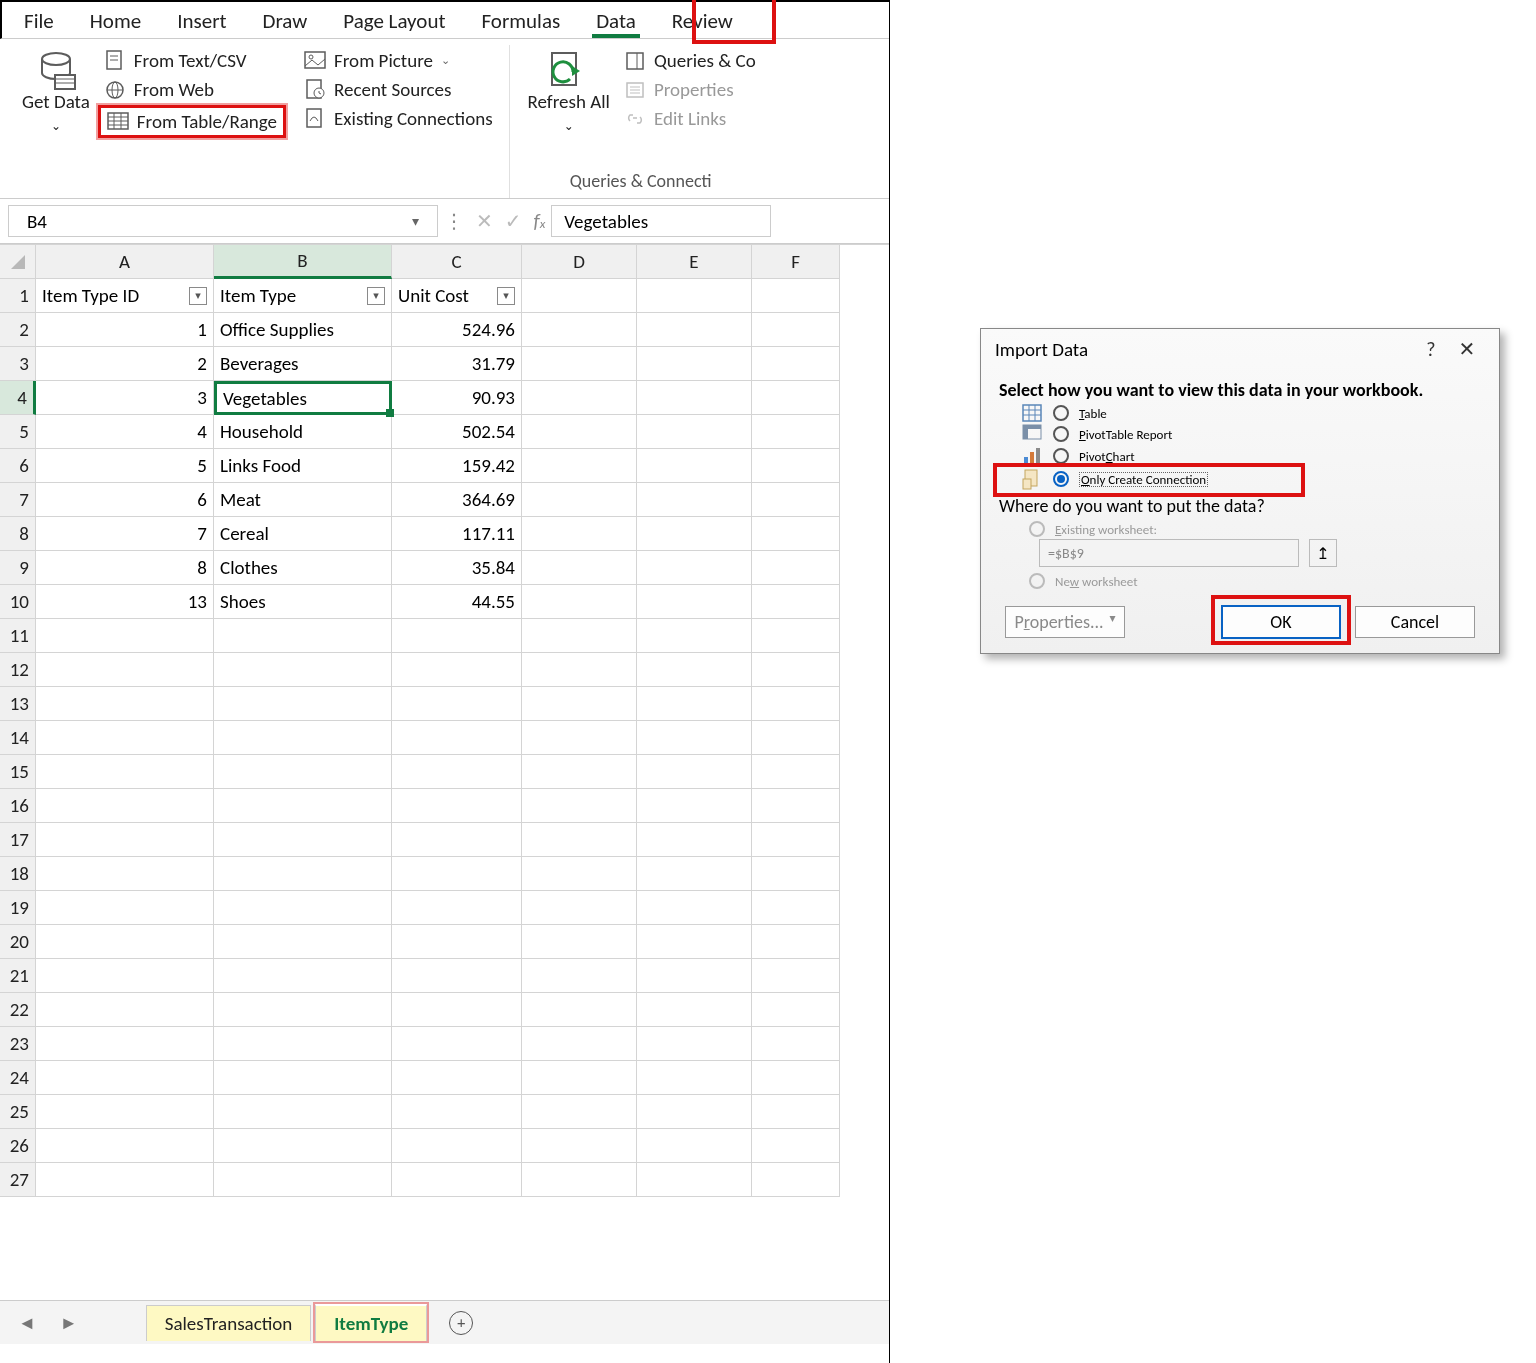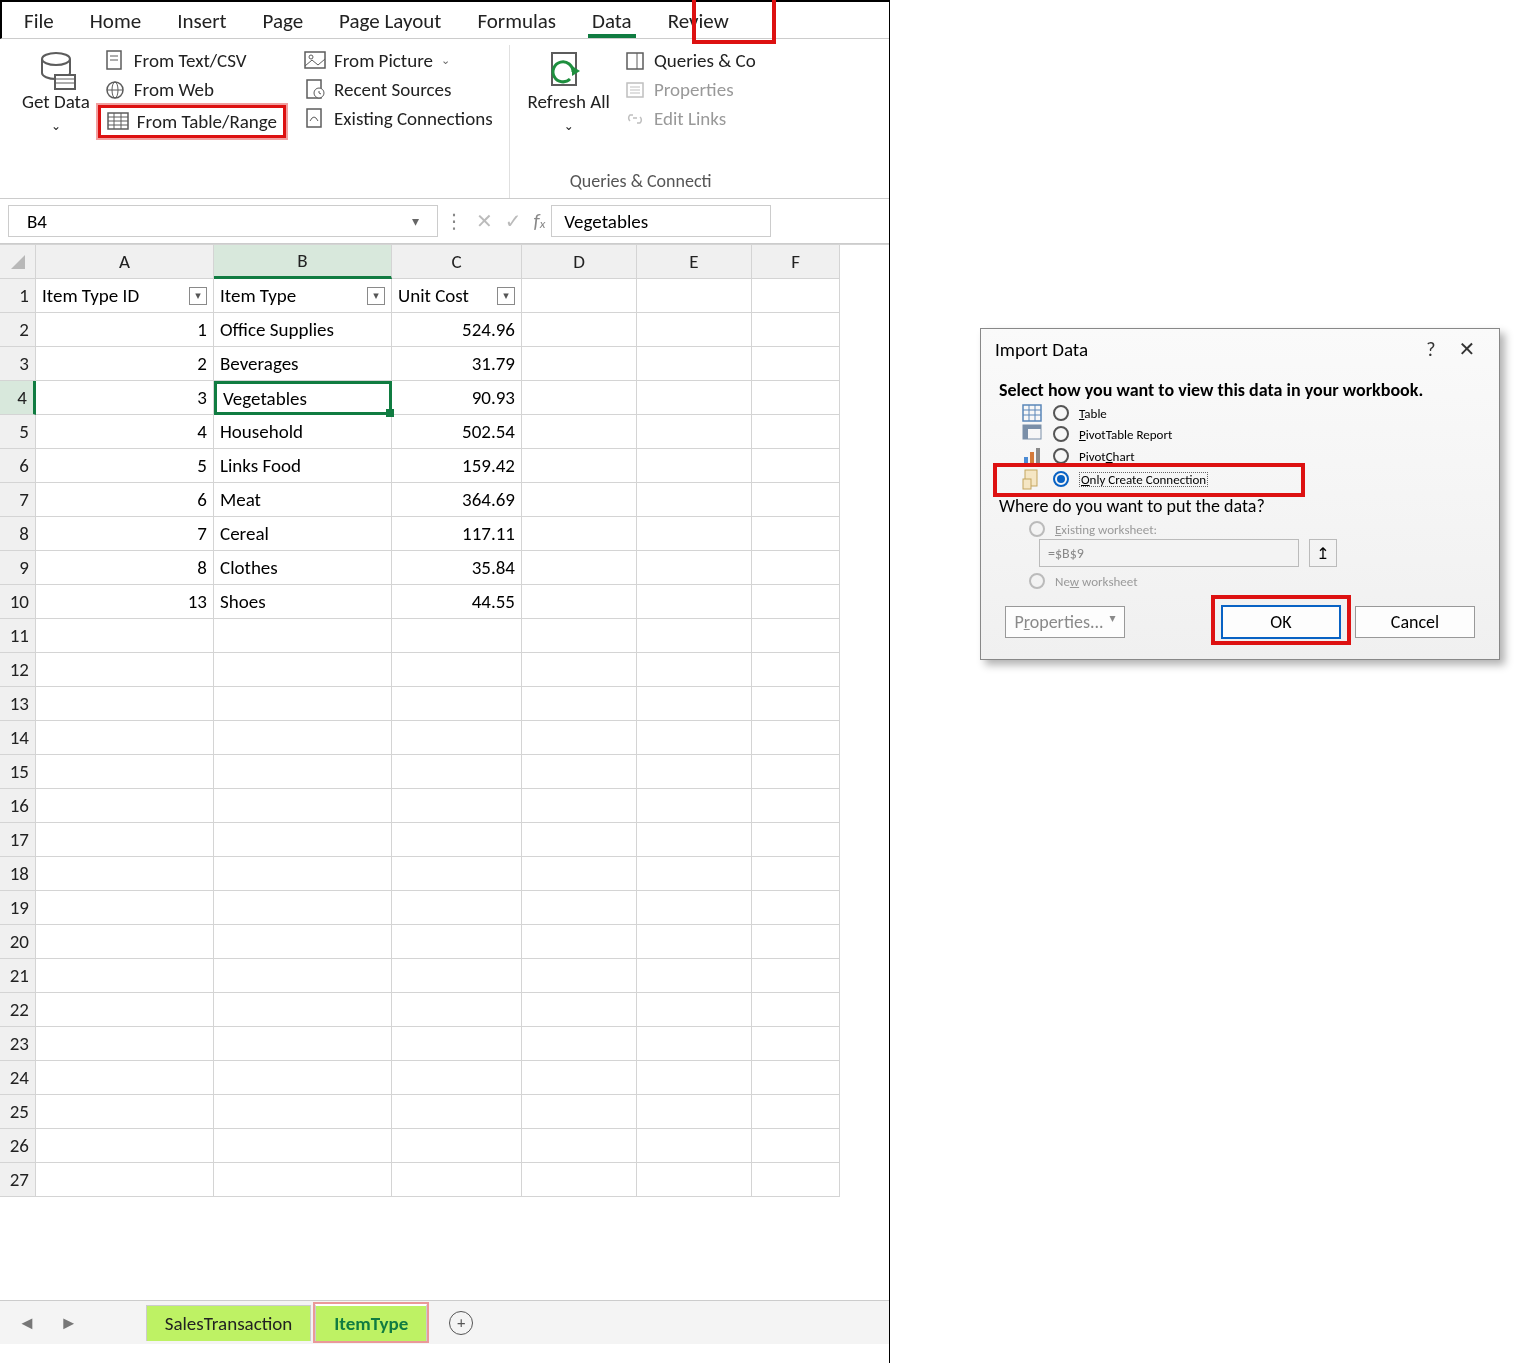--- a/index.html
+++ b/index.html
@@ -170,21 +170,21 @@
     border-top:1px solid #ccc;
     display:flex;
     align-items:center;
     padding-left:8px;
     gap:4px;
     background:#f4f4f4;
   }
   .sheetnav { color:#777; font-size:18px; padding:0 10px; }
   .sheettab {
     padding: 6px 18px;
-    background:#bef264;
+    background:#fef9c3;
     border:1px solid #ccc;
     border-bottom:none;
     font-size:19px;
     color:#222;
   }
   .sheettab.active {
     color:#107c41;
     font-weight:700;
     border-top:2px solid #fff;
   }
@@ -205,21 +205,21 @@
     font-size:18px;
   }
   .dialog .titlebar {
     display:flex;
     align-items:center;
     padding: 8px 14px;
     font-size:19px;
   }
   .dialog .titlebar .spacer { flex:1; }
   .dialog .titlebar .winbtn { width:36px; text-align:center; font-size:20px; color:#333;}
-  .dialog .body { padding: 6px 14px 20px 14px; }
+  .dialog .body { padding: 6px 14px 14px 14px; }
   .opt-row {
     display:flex;
     align-items:center;
     gap:10px;
     padding: 2px 0 2px 26px;
     font-size:13px;
   }
   .opt-row .icon { width:22px; display:flex; justify-content:center; }
   .radio {
     width:16px; height:16px; border:2px solid #555; border-radius:50%;
@@ -268,21 +268,21 @@
 </style>
 </head>
 <body>
 
 <div class="excel-pane">
 
   <div class="tabs">
     <div class="tab">File</div>
     <div class="tab">Home</div>
     <div class="tab">Insert</div>
-    <div class="tab">Page</div>
+    <div class="tab">Draw</div>
     <div class="tab">Page Layout</div>
     <div class="tab">Formulas</div>
     <div class="tab active"><span>Data</span><div class="tab-underline"></div></div>
     <div class="tab">Review</div>
   </div>
 
   <div class="tab-highlight" style="left:692px; top:-4px; width:84px; height:48px;"></div>
 
   <div class="ribbon">
     <div class="ribbon-group">

